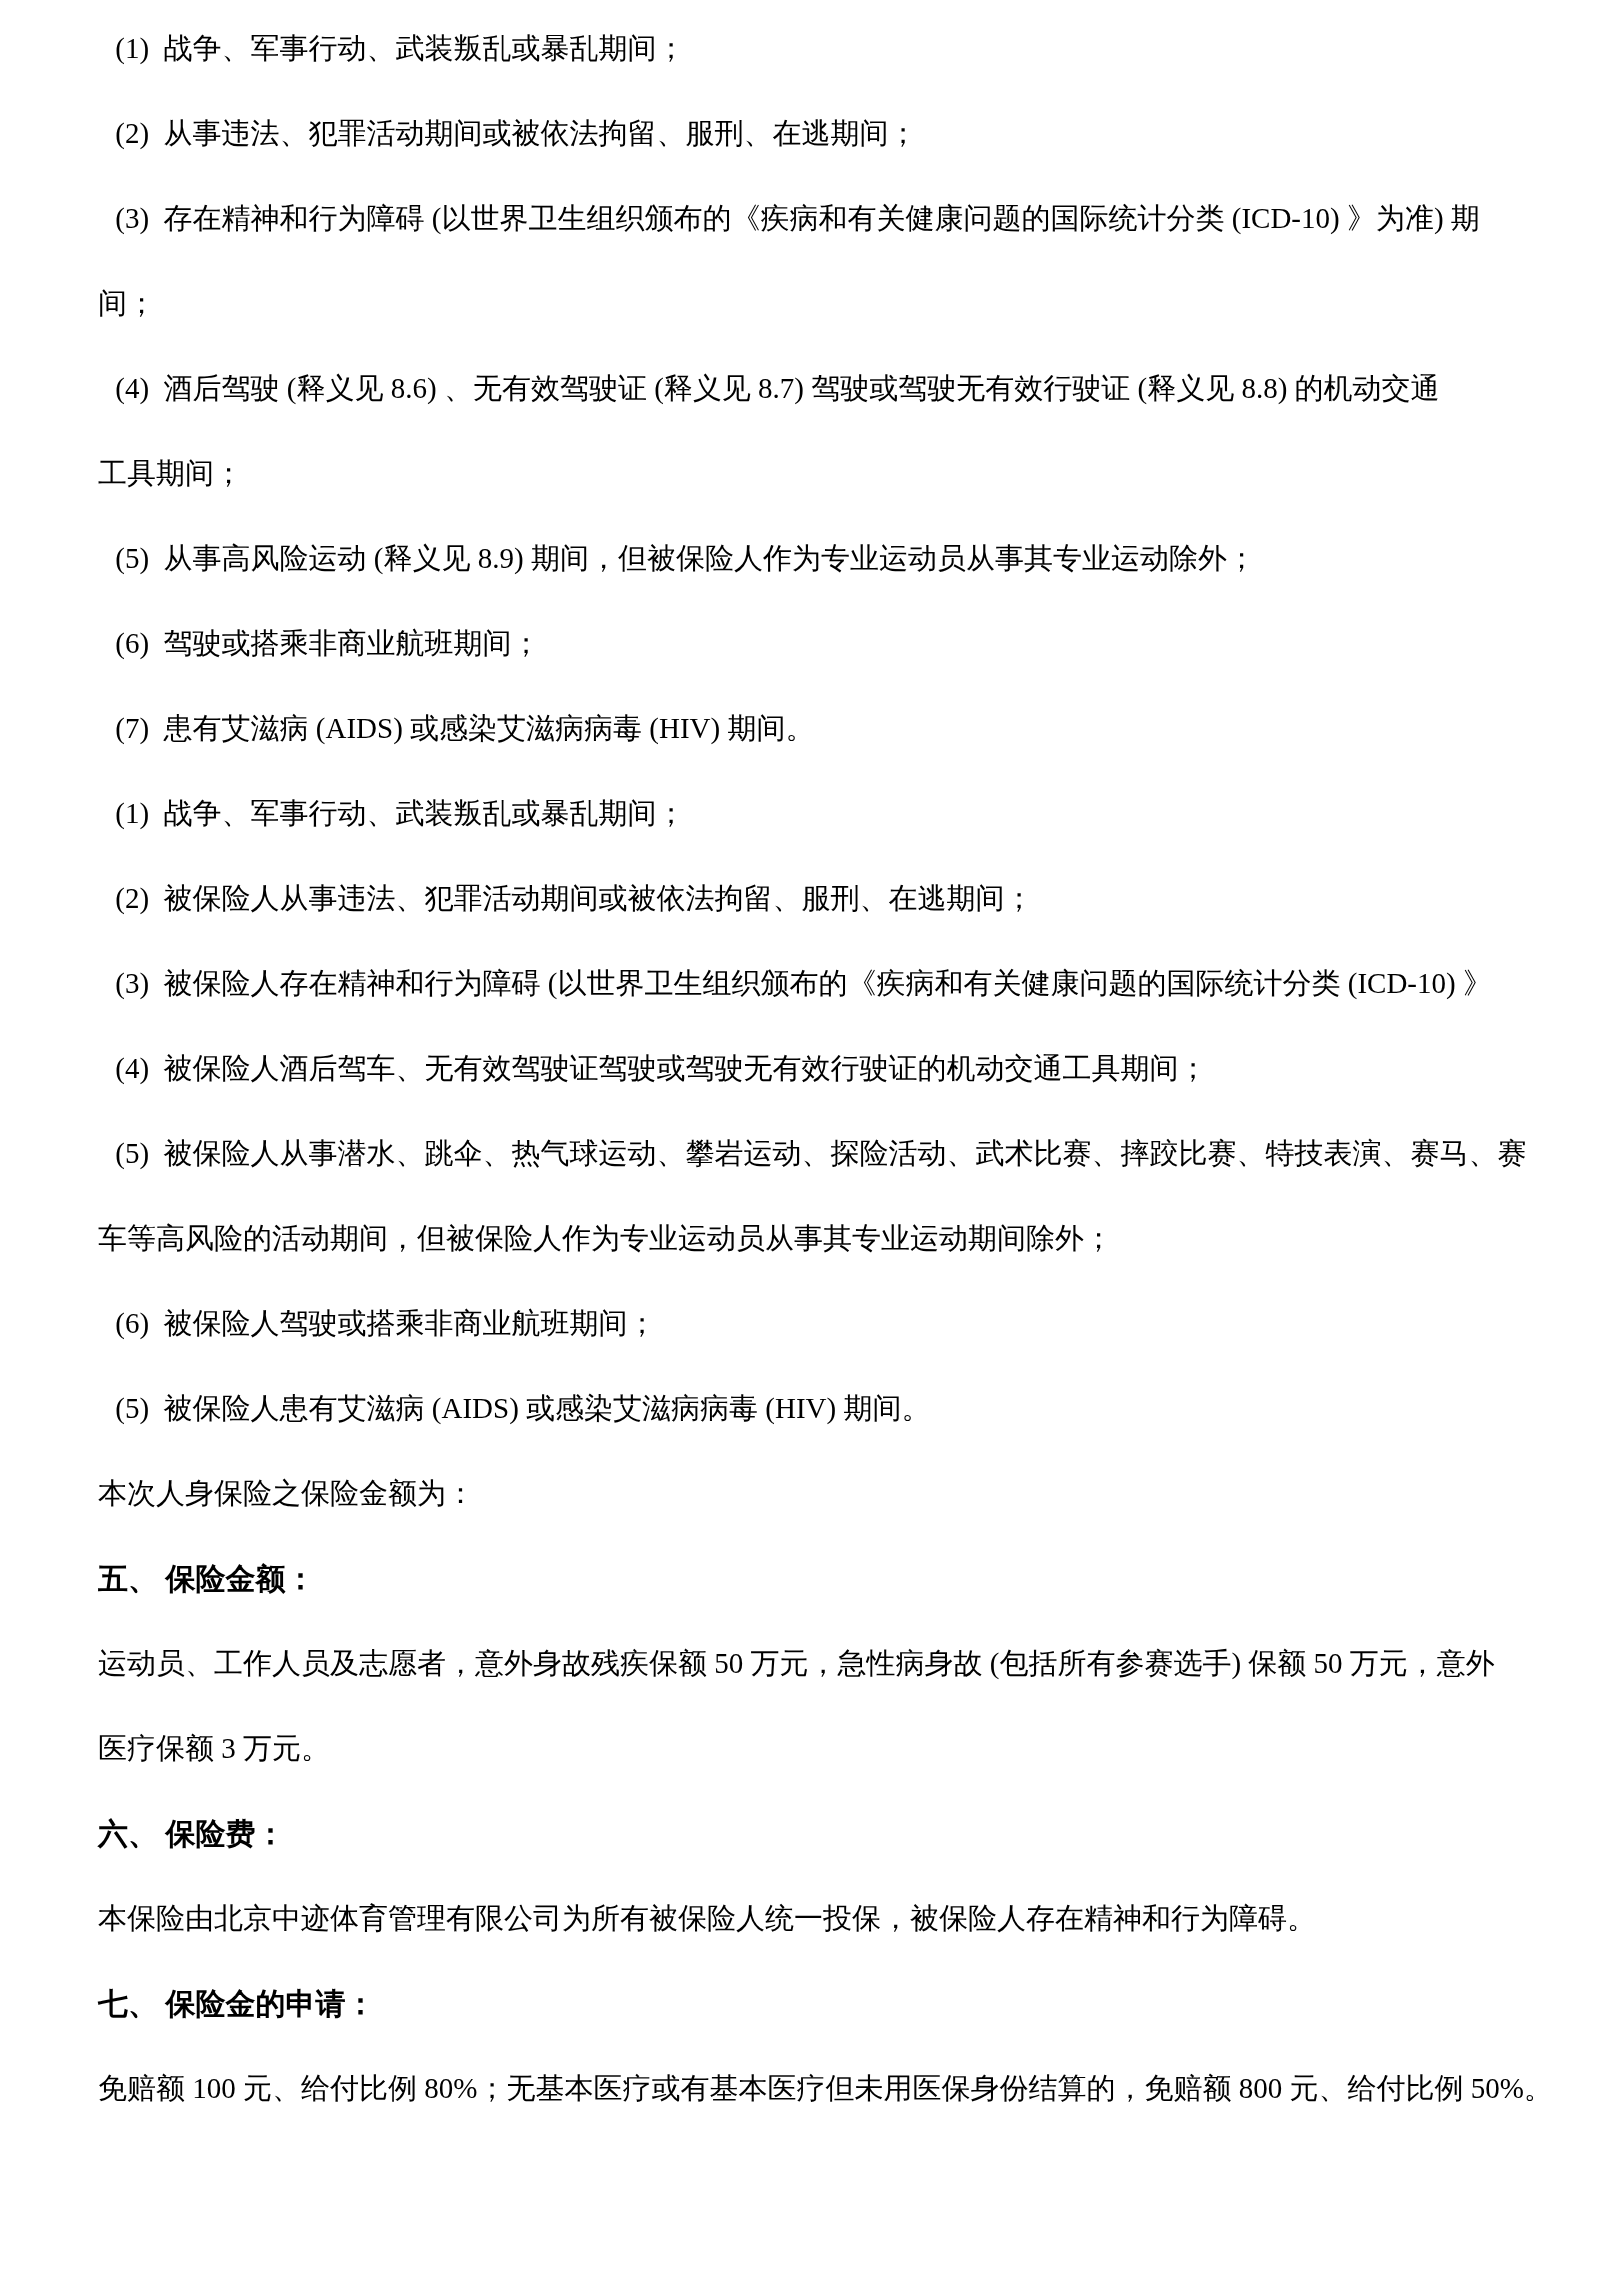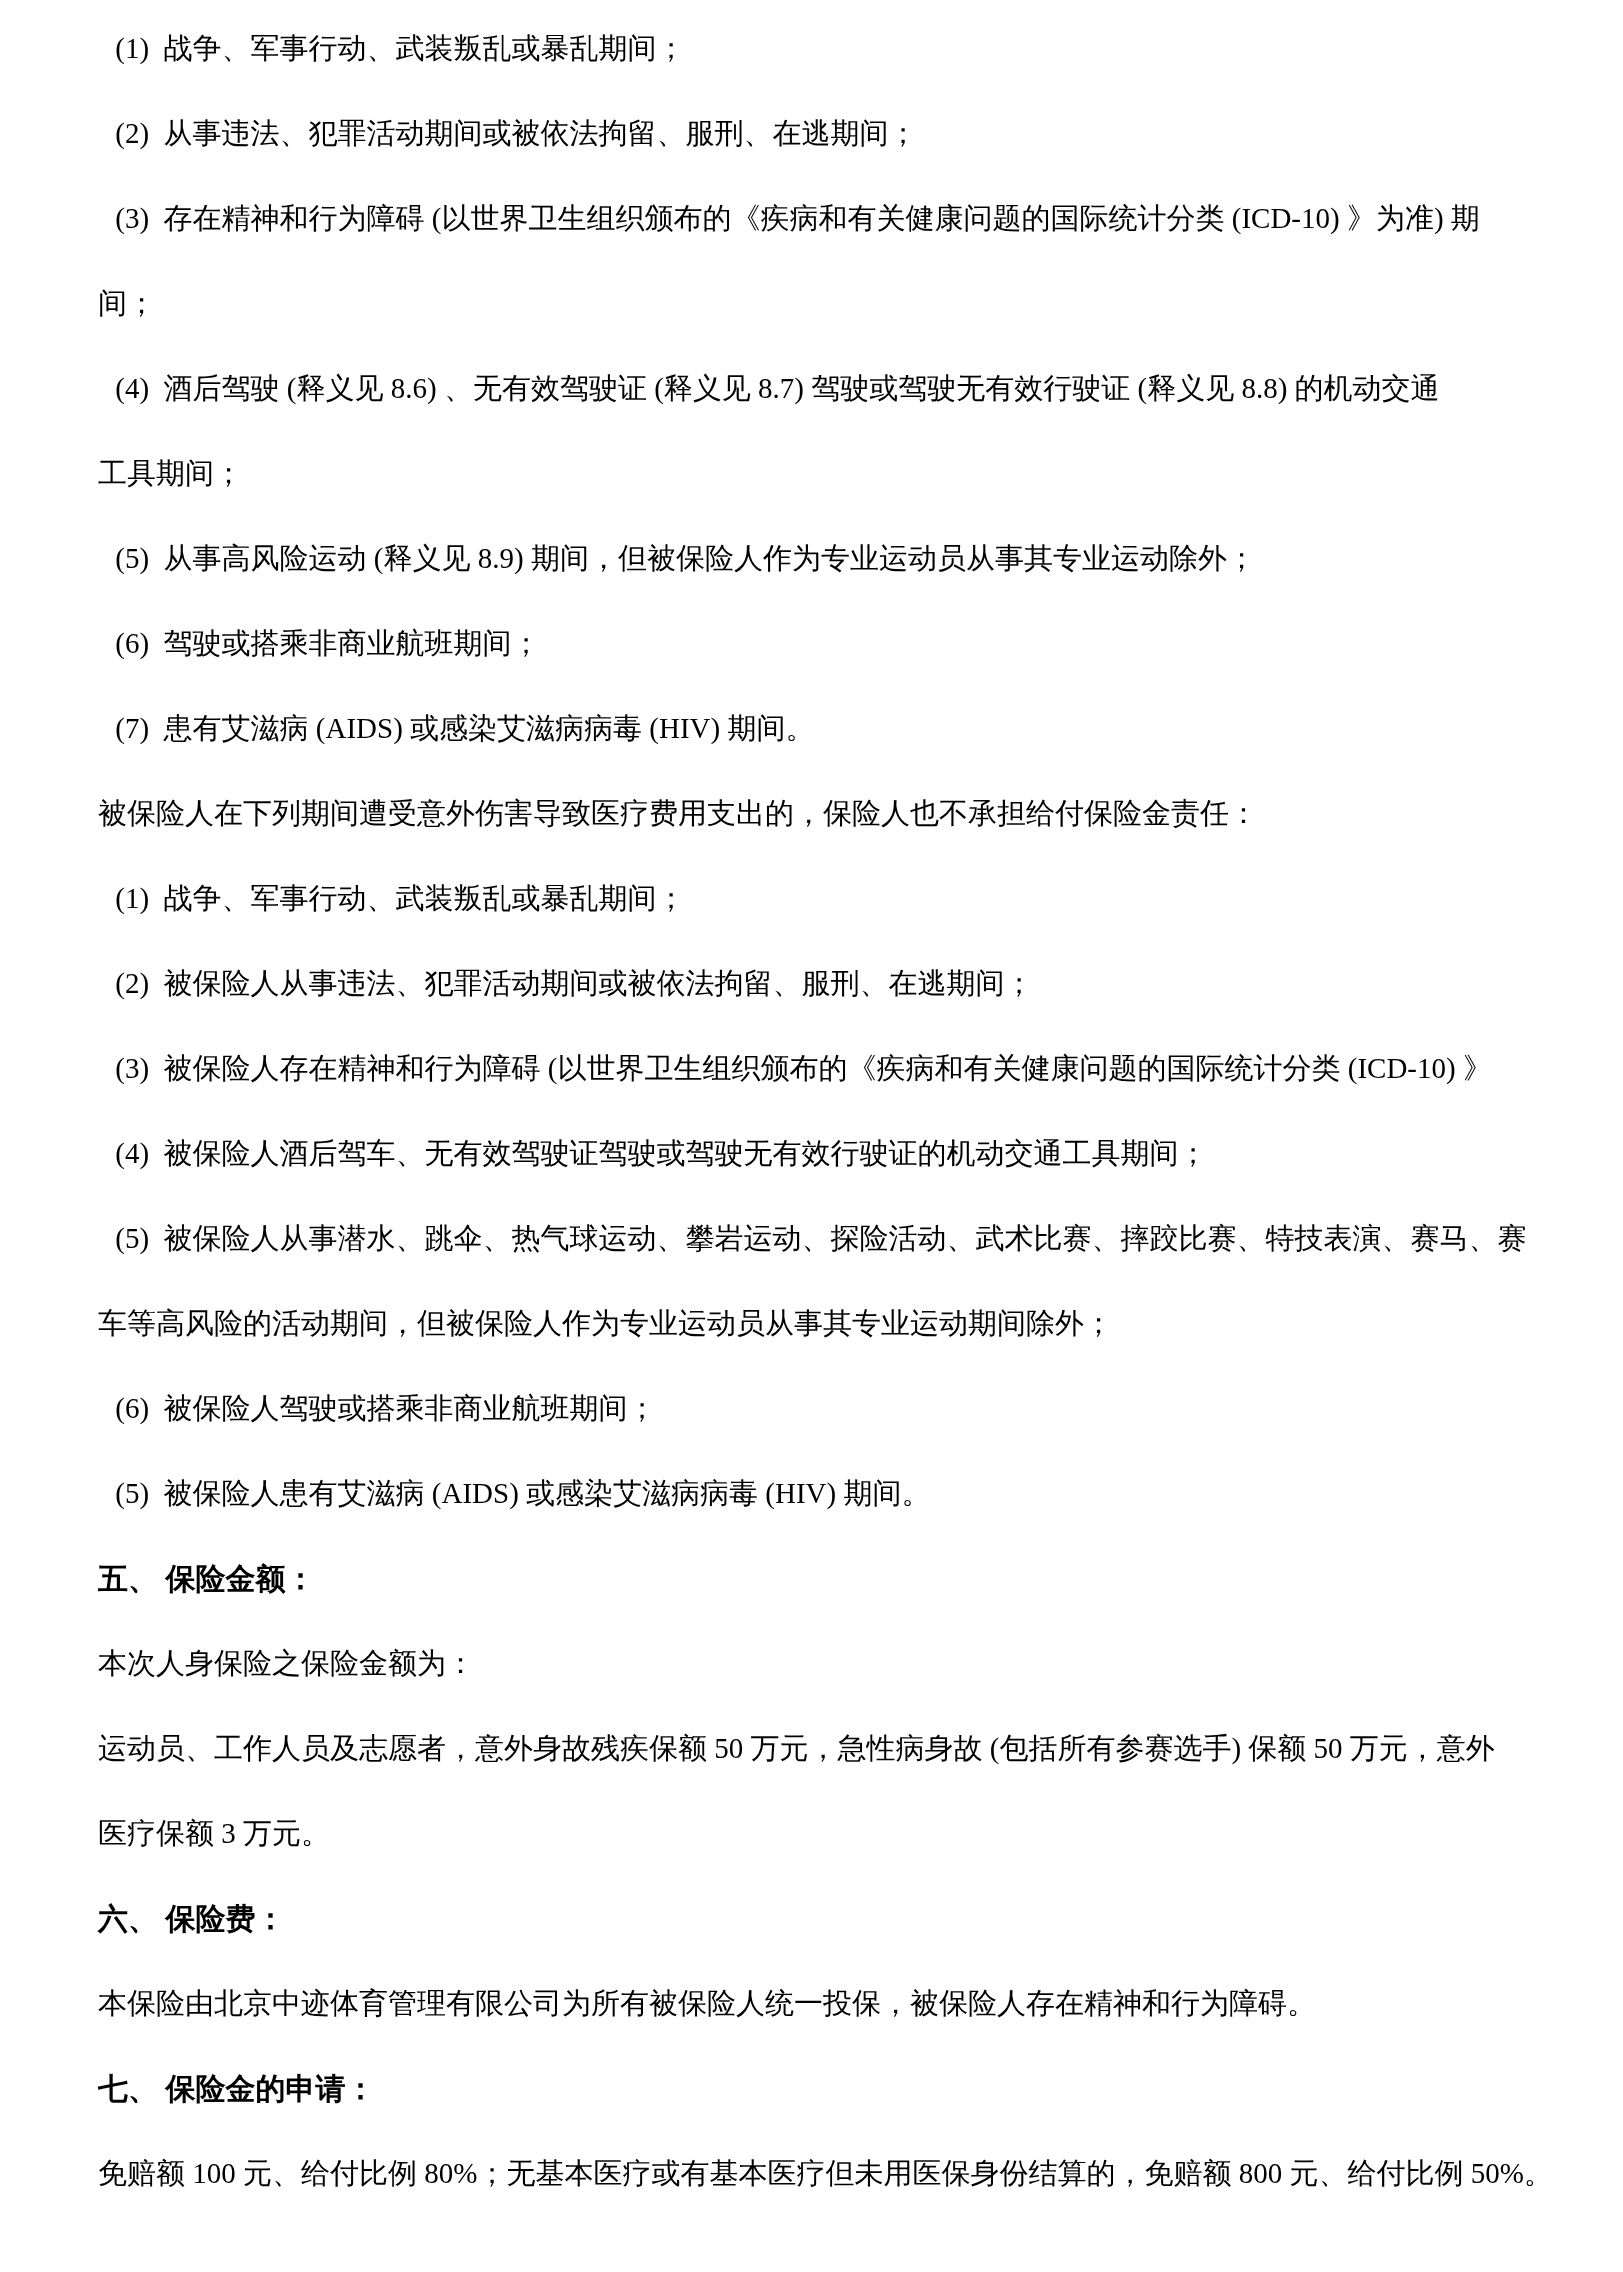--- a/index.html
+++ b/index.html
@@ -38,31 +38,30 @@
   <div class="text-block">
       <div class="line list-item">(1) 战争、军事行动、武装叛乱或暴乱期间；</div>
       <div class="line list-item">(2) 从事违法、犯罪活动期间或被依法拘留、服刑、在逃期间；</div>
       <div class="line list-item">(3) 存在精神和行为障碍 (以世界卫生组织颁布的《疾病和有关健康问题的国际统计分类 (ICD-10) 》为准) 期</div>
       <div class="line continuation">间；</div>
       <div class="line list-item">(4) 酒后驾驶 (释义见 8.6) 、无有效驾驶证 (释义见 8.7) 驾驶或驾驶无有效行驶证 (释义见 8.8) 的机动交通</div>
       <div class="line continuation">工具期间；</div>
       <div class="line list-item">(5) 从事高风险运动 (释义见 8.9) 期间，但被保险人作为专业运动员从事其专业运动除外；</div>
       <div class="line list-item">(6) 驾驶或搭乘非商业航班期间；</div>
       <div class="line list-item">(7) 患有艾滋病 (AIDS) 或感染艾滋病病毒 (HIV) 期间。</div>
-      <div class="line paragraph">被保险人在下列期间遭受意外伤害导致医疗费用支出的，保险人也不承担给付保险金责任：</div>
       <div class="line list-item">(1) 战争、军事行动、武装叛乱或暴乱期间；</div>
       <div class="line list-item">(2) 被保险人从事违法、犯罪活动期间或被依法拘留、服刑、在逃期间；</div>
       <div class="line list-item">(3) 被保险人存在精神和行为障碍 (以世界卫生组织颁布的《疾病和有关健康问题的国际统计分类 (ICD-10) 》</div>
       <div class="line list-item">(4) 被保险人酒后驾车、无有效驾驶证驾驶或驾驶无有效行驶证的机动交通工具期间；</div>
       <div class="line list-item">(5) 被保险人从事潜水、跳伞、热气球运动、攀岩运动、探险活动、武术比赛、摔跤比赛、特技表演、赛马、赛</div>
       <div class="line continuation">车等高风险的活动期间，但被保险人作为专业运动员从事其专业运动期间除外；</div>
       <div class="line list-item">(6) 被保险人驾驶或搭乘非商业航班期间；</div>
       <div class="line list-item">(5) 被保险人患有艾滋病 (AIDS) 或感染艾滋病病毒 (HIV) 期间。</div>
+      <div class="line paragraph">本次人身保险之保险金额为：</div>
       <div class="line heading">五、 保险金额：</div>
-      <div class="line paragraph">本次人身保险之保险金额为：</div>
       <div class="line paragraph">运动员、工作人员及志愿者，意外身故残疾保额 50 万元，急性病身故 (包括所有参赛选手) 保额 50 万元，意外</div>
       <div class="line continuation">医疗保额 3 万元。</div>
       <div class="line heading">六、 保险费：</div>
       <div class="line paragraph">本保险由北京中迹体育管理有限公司为所有被保险人统一投保，被保险人存在精神和行为障碍。</div>
       <div class="line heading">七、 保险金的申请：</div>
       <div class="line paragraph">免赔额 100 元、给付比例 80%；无基本医疗或有基本医疗但未用医保身份结算的，免赔额 800 元、给付比例 50%。</div>
     </div>
 </div>
 
 

